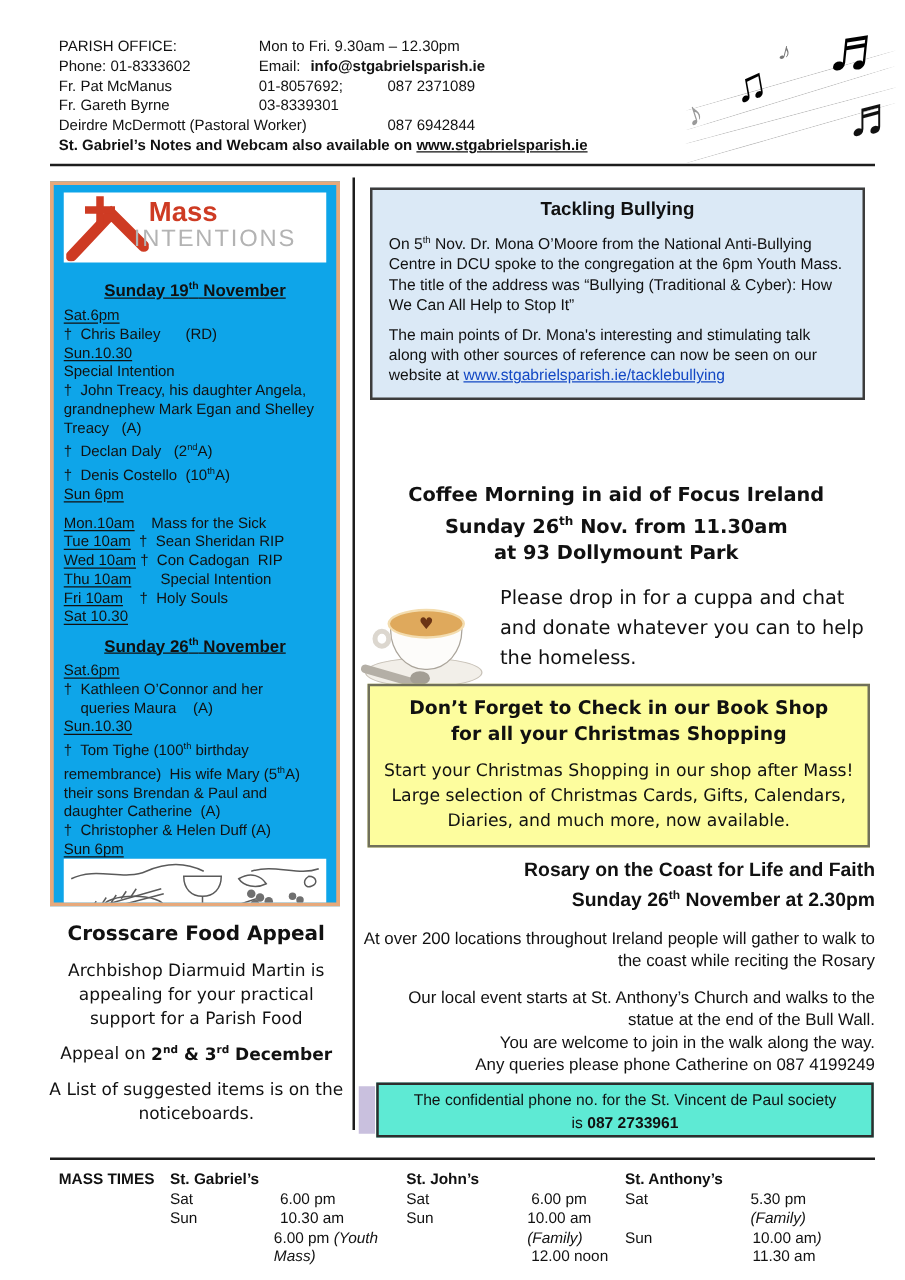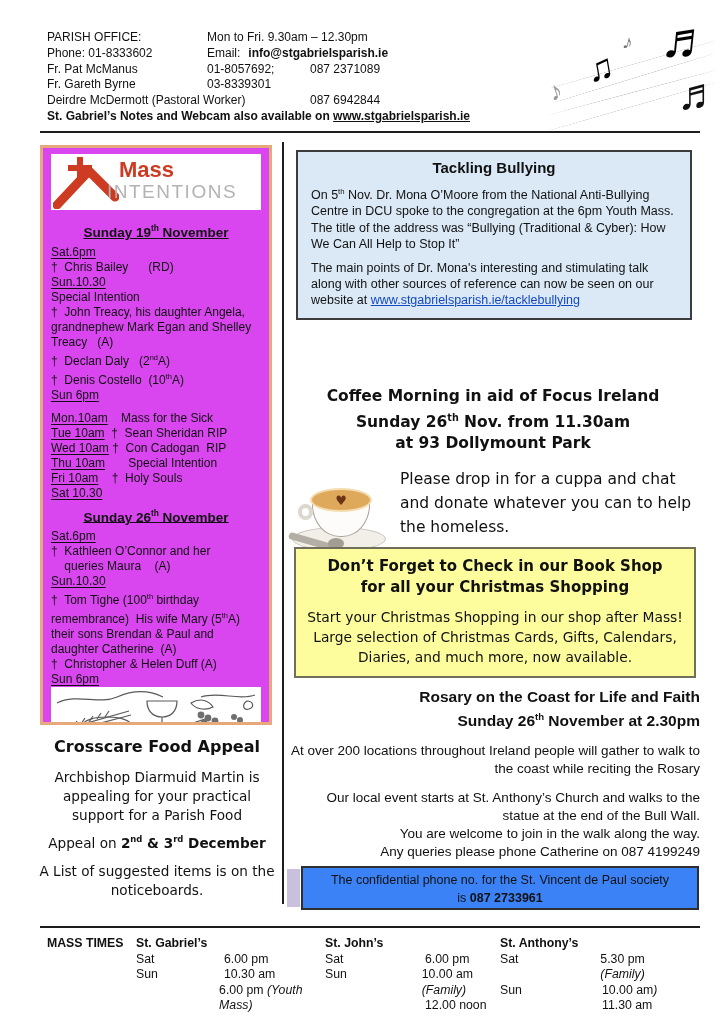--- a/index.html
+++ b/index.html
@@ -31,21 +31,21 @@
   .n3{left:132px;top:66px;font-size:44px;color:#111;}
   .n4{left:4px;top:72px;font-size:26px;color:#9a9a9a;transform:rotate(-18deg);}
   .n5{left:78px;top:26px;font-size:20px;color:#777;transform:rotate(14deg);}
 
   .rule-top{position:absolute;left:40px;top:131px;width:660px;border-top:2px solid #1d1d1d;}
   .vdivider{position:absolute;left:282px;top:142px;height:762px;border-left:2px solid #1d1d1d;}
   .rule-bottom{position:absolute;left:40px;top:926px;width:660px;border-top:2px solid #1d1d1d;}
 
   
   .pbox{position:absolute;left:40px;top:145px;width:232px;height:580px;
-        background:#d946ef;border:3px solid #E7A97B;padding:6px 8px 4px;
+        background:#0ea5e9;border:3px solid #E7A97B;padding:6px 8px 4px;
         display:flex;flex-direction:column;overflow:hidden;}
   .milogo{background:#fff;width:210px;height:56px;position:relative;margin:0 auto 6px;flex:none;}
   .milogo .w1{position:absolute;left:68px;top:3px;font-size:22px;font-weight:bold;color:#CE3B23;}
   .milogo .w2{position:absolute;left:56px;top:27px;font-size:19px;color:#b3b3b3;letter-spacing:1.5px;}
   .sec-h{font-size:13.5px;font-weight:bold;text-align:center;text-decoration:underline;margin:7px 0 5px;flex:none;}
   .ln{font-size:12px;line-height:15px;white-space:pre-wrap;flex:none;}
   .grp2{margin-top:8px;}
   .chalice{margin-top:auto;background:#fff;flex:none;height:58px;}
 
   
@@ -84,21 +84,21 @@
             border:2px solid #70705a;padding:7px 8px 9px;font-family:"DejaVu Sans",sans-serif;
             text-align:center;}
   .bs-t{font-size:15px;font-weight:bold;line-height:21px;}
   .bs-b{font-size:13.8px;line-height:20px;margin-top:9px;white-space:pre-wrap;}
 
   .rosary{position:absolute;left:288px;top:687px;width:412px;text-align:right;}
   .rs-t{font-size:15.5px;font-weight:bold;line-height:20px;}
   .rs-p{font-size:13.5px;line-height:18px;margin-top:11px;white-space:pre-wrap;}
 
   .svp-tab{position:absolute;left:287px;top:869px;width:13px;height:38px;background:#C9C0DE;}
-  .svp{position:absolute;left:301px;top:866px;width:398px;height:44px;background:#3b82f6;
+  .svp{position:absolute;left:301px;top:866px;width:398px;height:44px;background:#5eead4;
        border:2px solid #2e2e2e;text-align:center;font-size:12.5px;line-height:18px;padding-top:3px;}
 
   
   .ft{position:absolute;top:936px;font-size:12.3px;line-height:15.5px;}
   .ft-label{left:47px;font-weight:bold;}
   .church{width:190px;}
   .ch-g{left:136px;} .ch-j{left:325px;} .ch-a{left:500px;}
   .ch-name{font-weight:bold;}
   .ch-row{display:flex;gap:44px;}
   .ch-g .d{width:44px;} .ch-j .d{width:56px;} .ch-a .d{width:58px;}

